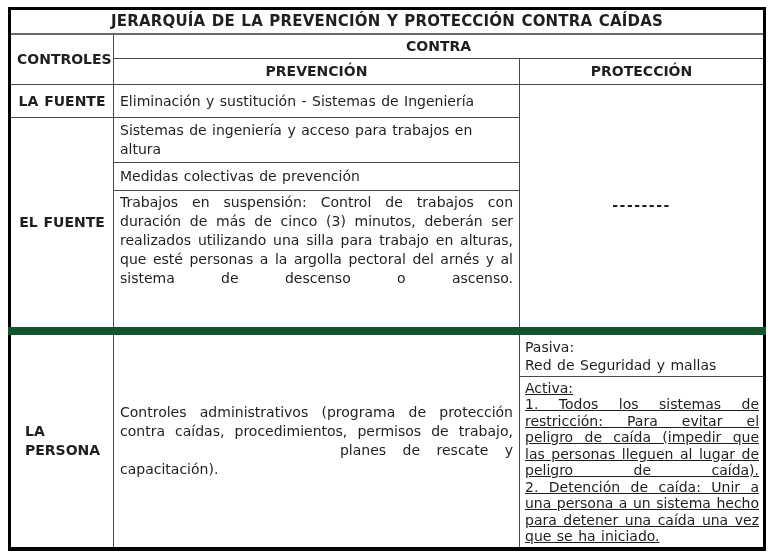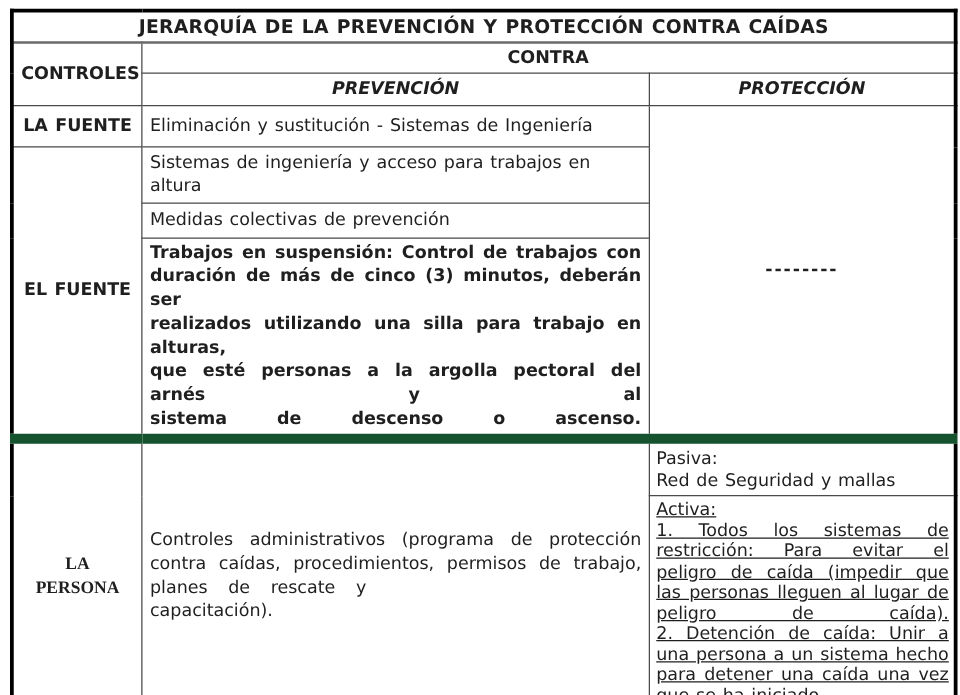--- a/index.html
+++ b/index.html
@@ -24,21 +24,21 @@
     font-size: 14px;
     line-height: 19px;
     color: #1f1f1f;
     padding: 2px 6px;
     vertical-align: middle;
     overflow: hidden;
     word-spacing: 1px;
   }
   tr.r-title   { height: 20px; }
   tr.r-medidas { height: 22px; }
-  tr.r-subhead { height: 26px; font-style: italic; }
+  tr.r-subhead { height: 26px; }
   tr.r-fuente  { height: 33px; }
   tr.r-medio1  { height: 45px; }
   tr.r-medio2  { height: 28px; }
   tr.r-medio3  { height: 140px; }
   tr.r-pasiva  { height: 42px; }
   tr.r-activa  { height: 171px; }
 
   .title-cell {
     font-size: 15px;
     font-weight: bold;
@@ -51,31 +51,30 @@
     text-align: center;
   }
   .label-cell {
     font-weight: bold;
     text-align: center;
     padding: 2px 1px;
   }
   .label-wrap {
     width: 74px;
     margin: 0 auto;
-    text-align: center;
+    text-align: left;
     font-weight: bold;
-    font-family: Liberation Serif, serif;
   }
   .jl {
     text-align: justify;
     text-align-last: justify;
   }
-  .top-cell { vertical-align: top; font-weight: bold; }
+  .top-cell { vertical-align: top; }
   .rline {
-    text-align: left;
+    text-align: right;
     word-spacing: 12px;
   }
   .dash-cell {
     text-align: center;
     font-weight: bold;
     letter-spacing: 1.5px;
   }
   .pasiva-cell {
     vertical-align: top;
     padding: 3px 4px 2px 5px;

